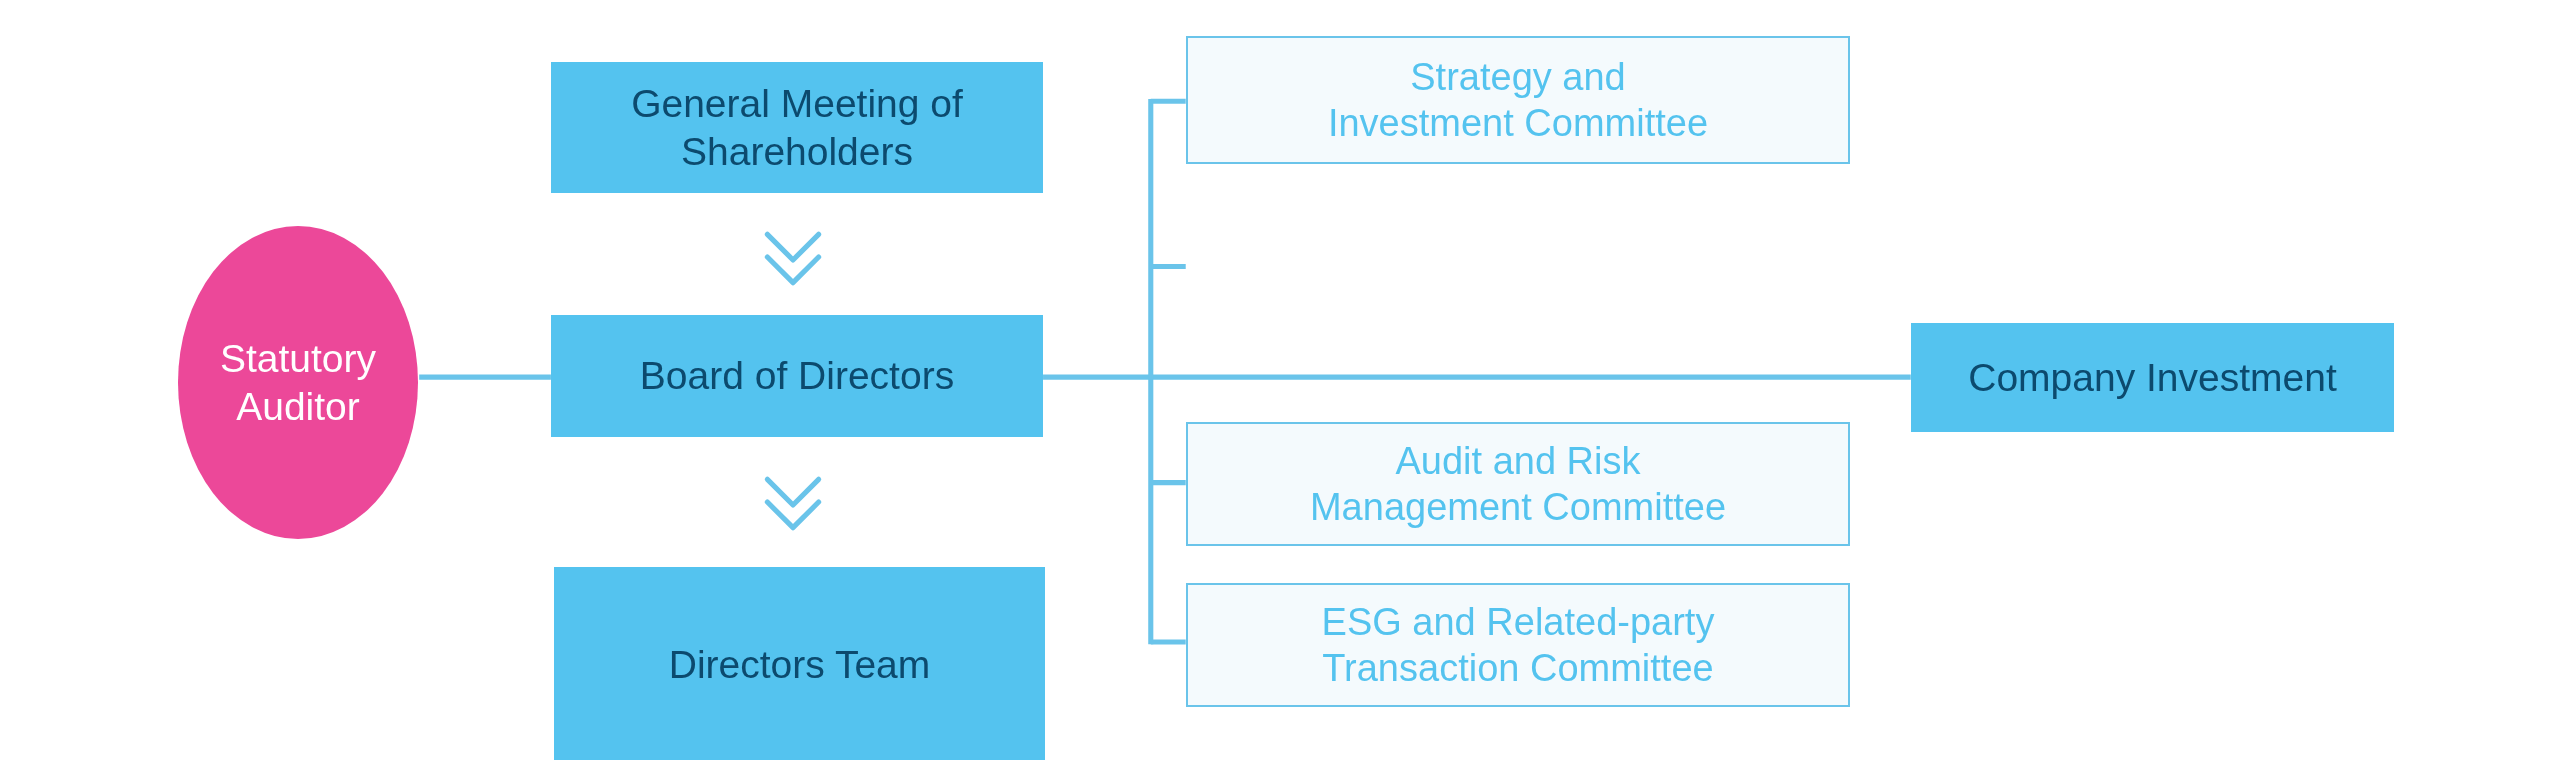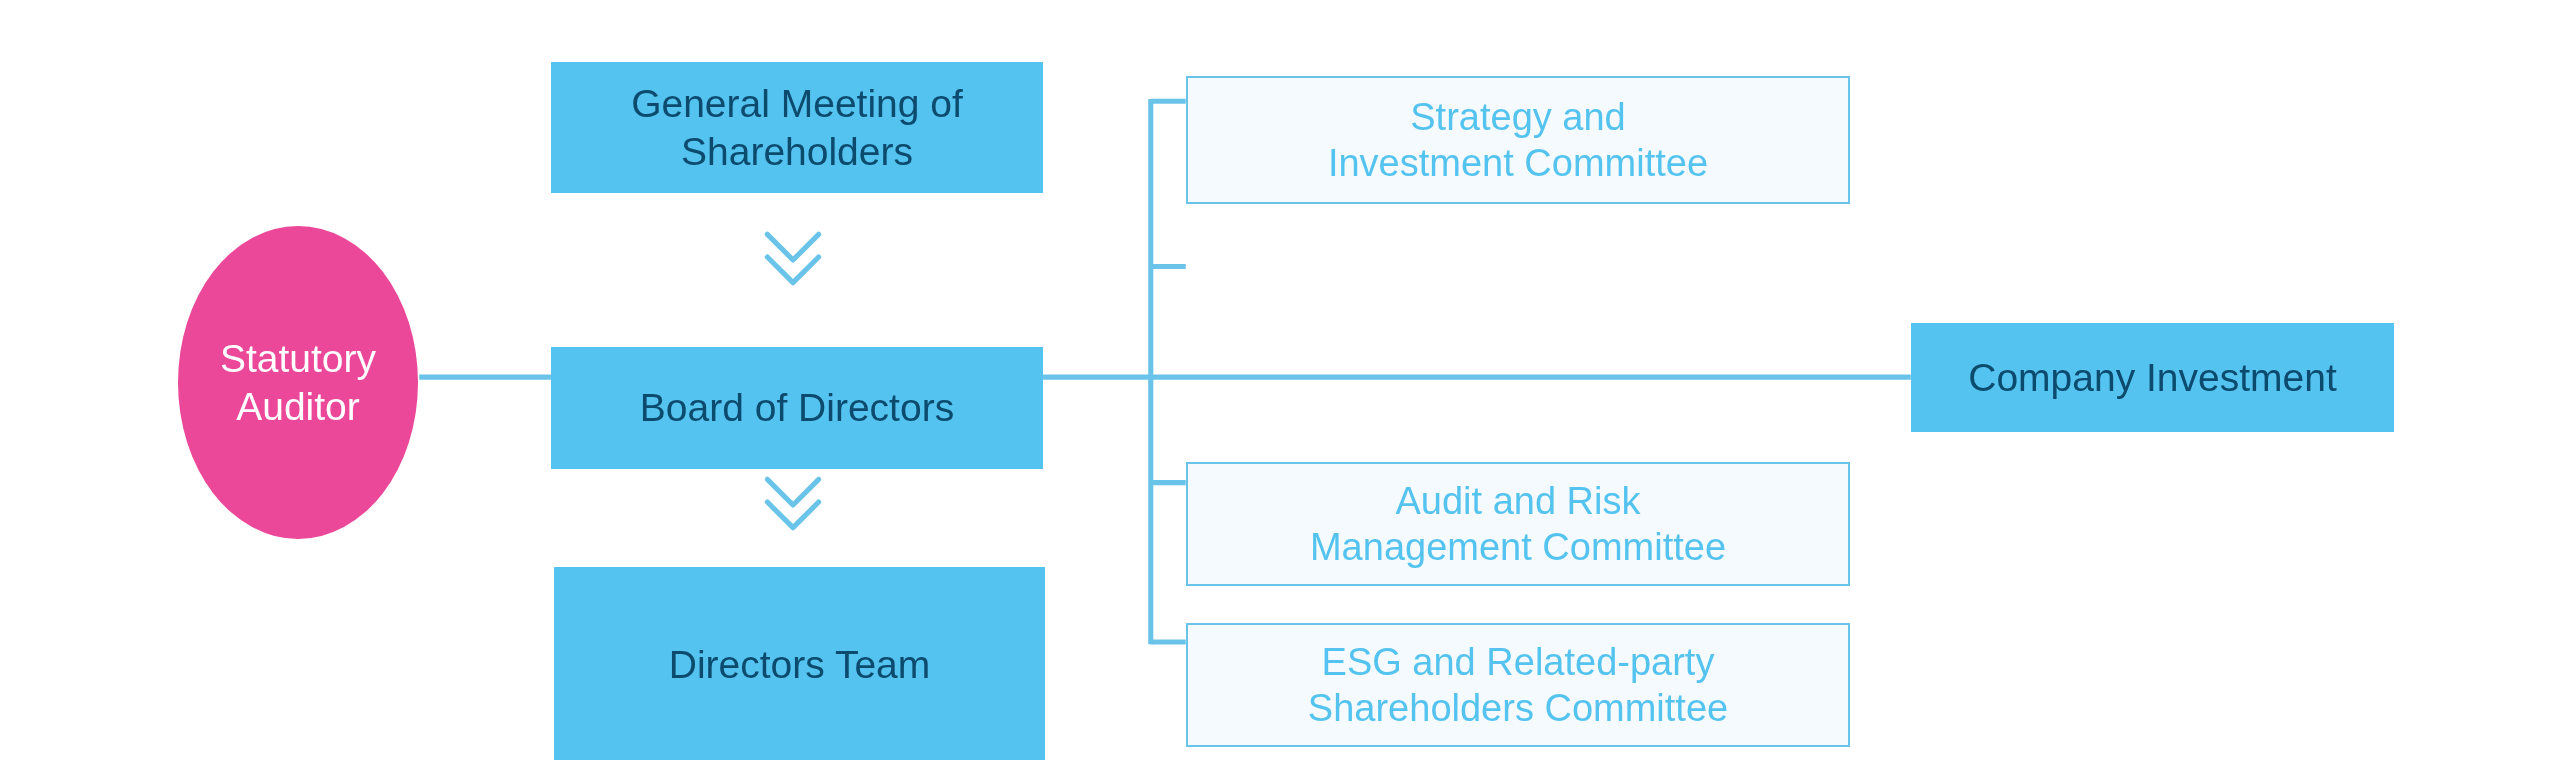--- a/index.html
+++ b/index.html
@@ -40,33 +40,32 @@
     background: #54c3ef;
     color: #0c4a6e;
     font-weight: 400;
   }
   
   .node-outline {
     background: #f4fafd;
     color: #54c3ef;
     border: 2.9px solid #6ac4ea;
     font-weight: 400;
-    margin-top: 40px;
   }
   
   .node-ellipse {
     background: #ec4899;
     color: #ffffff;
     border-radius: 50%;
   }
 
   
   #node-statutory-auditor { left: 178px;  top: 226px; width: 240px;  height: 313px; font-size: 39px; }
   #node-general-meeting   { left: 551px;  top: 62px;  width: 492px;  height: 131px; font-size: 39px; }
-  #node-board-directors   { left: 551px;  top: 315px; width: 492px;  height: 122px; font-size: 39px; margin-top: 32px; }
+  #node-board-directors   { left: 551px;  top: 315px; width: 492px;  height: 122px; font-size: 39px; }
   #node-management-team   { left: 554px;  top: 567px; width: 491px;  height: 195px; font-size: 39px; }
   #node-company-secretary { left: 1911px; top: 323px; width: 483px;  height: 109px; font-size: 39px; }
 
   #node-strategy-committee    { left: 1186px; top: 36px;  width: 664px; height: 128px; font-size: 38px; }
   #node-remuneration-committee{ left: 1186px; top: 208px; width: 664px; height: 124px; font-size: 38px; }
   #node-audit-committee       { left: 1186px; top: 422px; width: 664px; height: 124px; font-size: 38px; }
   #node-esg-committee         { left: 1186px; top: 583px; width: 664px; height: 124px; font-size: 38px; }
 
   .chevron {
     position: absolute;
@@ -137,21 +136,21 @@
   </div>
 
 
   <div class="node node-outline" id="node-audit-committee">
     <span class="node-label">Audit and Risk
 Management Committee</span>
   </div>
 
   <div class="node node-outline" id="node-esg-committee">
     <span class="node-label">ESG and Related-party
-Shareholders Committee</span>
+Transaction Committee</span>
   </div>
 
   <div class="node node-solid" id="node-company-secretary">
     <span class="node-label">Company Investment</span>
   </div>
 
 </div>
 
 
 </body></html>

